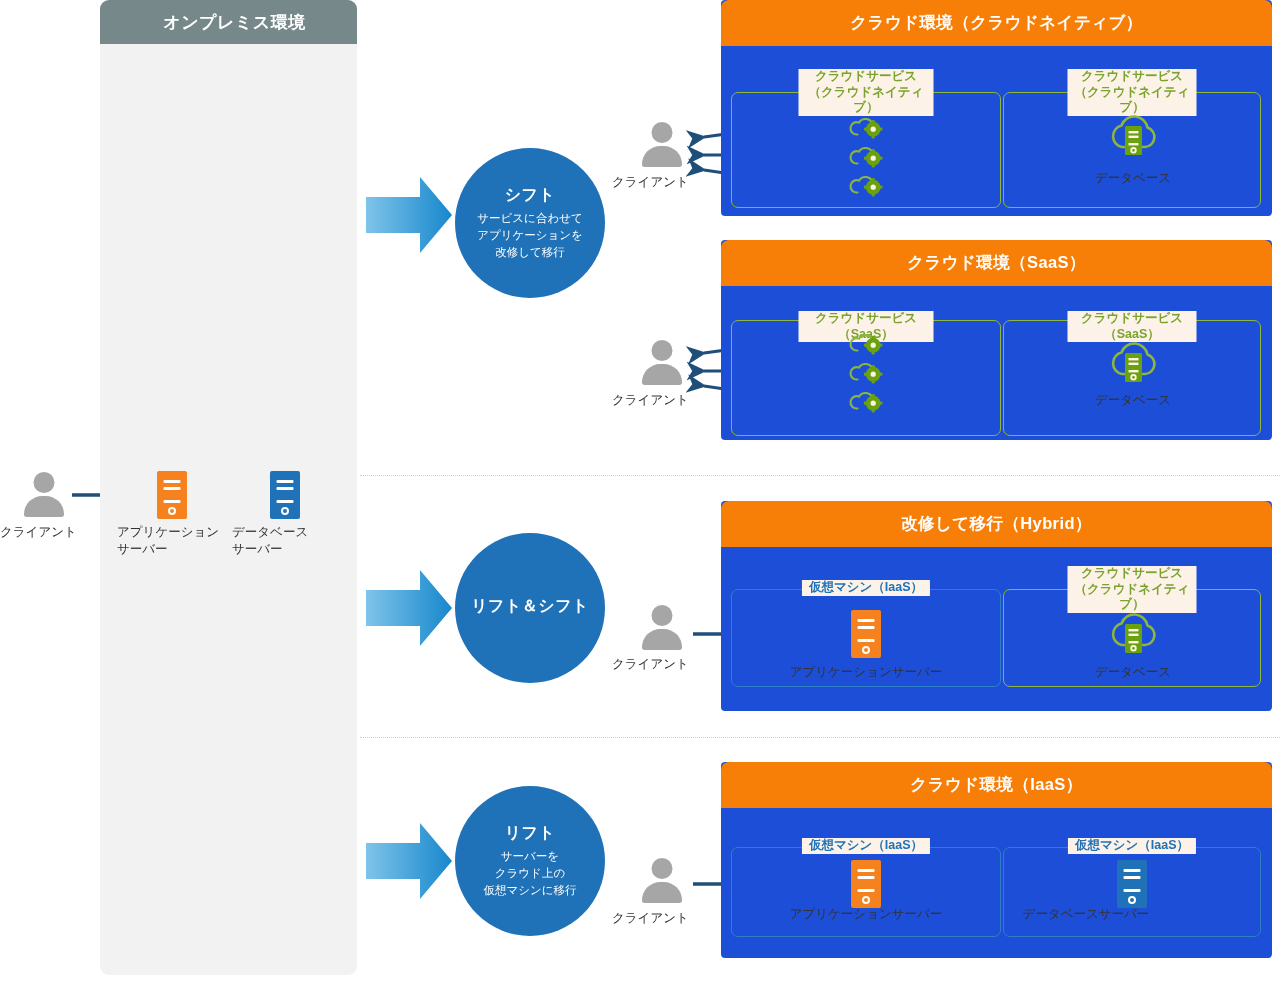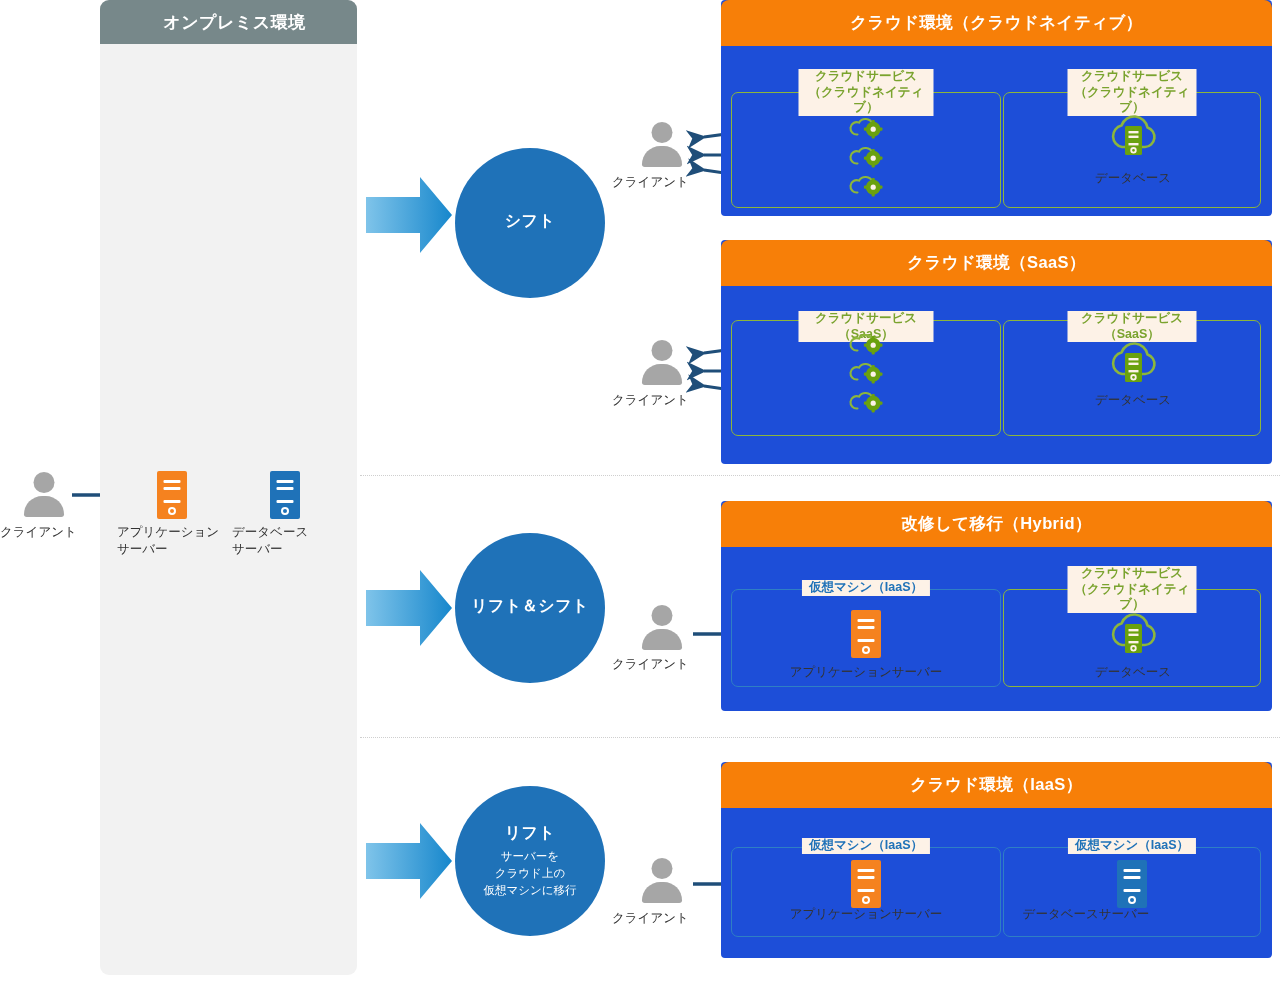--- a/index.html
+++ b/index.html
@@ -227,20 +227,23 @@
     <div class="dot" style="top:36px; width:8px; height:8px;"></div>
   </div>
   <div class="label-under" style="left:232px; top:524px; width:106px;">データベース
 サーバー</div>
 
   <div class="sep" style="top:475px;"></div>
   <div class="sep" style="top:737px;"></div>
 
   <div class="circle" style="left:455px; top:148px; width:150px; height:150px;">
     <div class="c-title">シフト</div>
+    <div class="c-sub">サービスに合わせて
+アプリケーションを
+改修して移行</div>
   </div>
 
   <div class="circle" style="left:455px; top:533px; width:150px; height:150px;">
     <div class="c-title">リフト＆シフト</div>
   </div>
 
   <div class="circle" style="left:455px; top:786px; width:150px; height:150px;">
     <div class="c-title">リフト</div>
     <div class="c-sub">サーバーを
 クラウド上の
@@ -313,21 +316,21 @@
       <path d="M18,40 A11,11 0 0 1 17.5,18.5 A13.5,13.5 0 0 1 43.5,20.5 A10,10 0 0 1 41,40 Z" fill="none" stroke="#8cb63c" stroke-width="2.6" stroke-linejoin="round"></path>
       <rect x="21" y="19" width="17" height="29" rx="1.5" fill="#6aa10e"></rect>
       <rect x="24.5" y="24" width="10" height="2.4" fill="#fdf2e7"></rect>
       <rect x="24.5" y="28.6" width="10" height="2.4" fill="#fdf2e7"></rect>
       <rect x="24.5" y="36" width="10" height="2.4" fill="#fdf2e7"></rect>
       <circle cx="29.5" cy="43.3" r="2.3" fill="none" stroke="#fdf2e7" stroke-width="1.8"></circle>
     </svg>
   </div>
   <div class="itemlabel" style="left:1073px; top:170px; width:120px;">データベース</div>
 
-  <div class="envcard" style="left:721px; top:240px; width:551px; height:224px;">
+  <div class="envcard" style="left:721px; top:240px; width:551px; height:200px;">
     <div class="env-header">クラウド環境（SaaS）</div>
   </div>
   <div class="person" style="left:640px; top:340px; width:44px; height:46px;">
     <div class="head"></div>
       <div class="body"></div>
   </div>
   <div class="label-under" style="left:612px; top:392px; width:100px;">クライアント</div>
 
   <div class="group" style="left:731px; top:320px; width:270px; height:116px;">
     <div class="gbox"></div>

